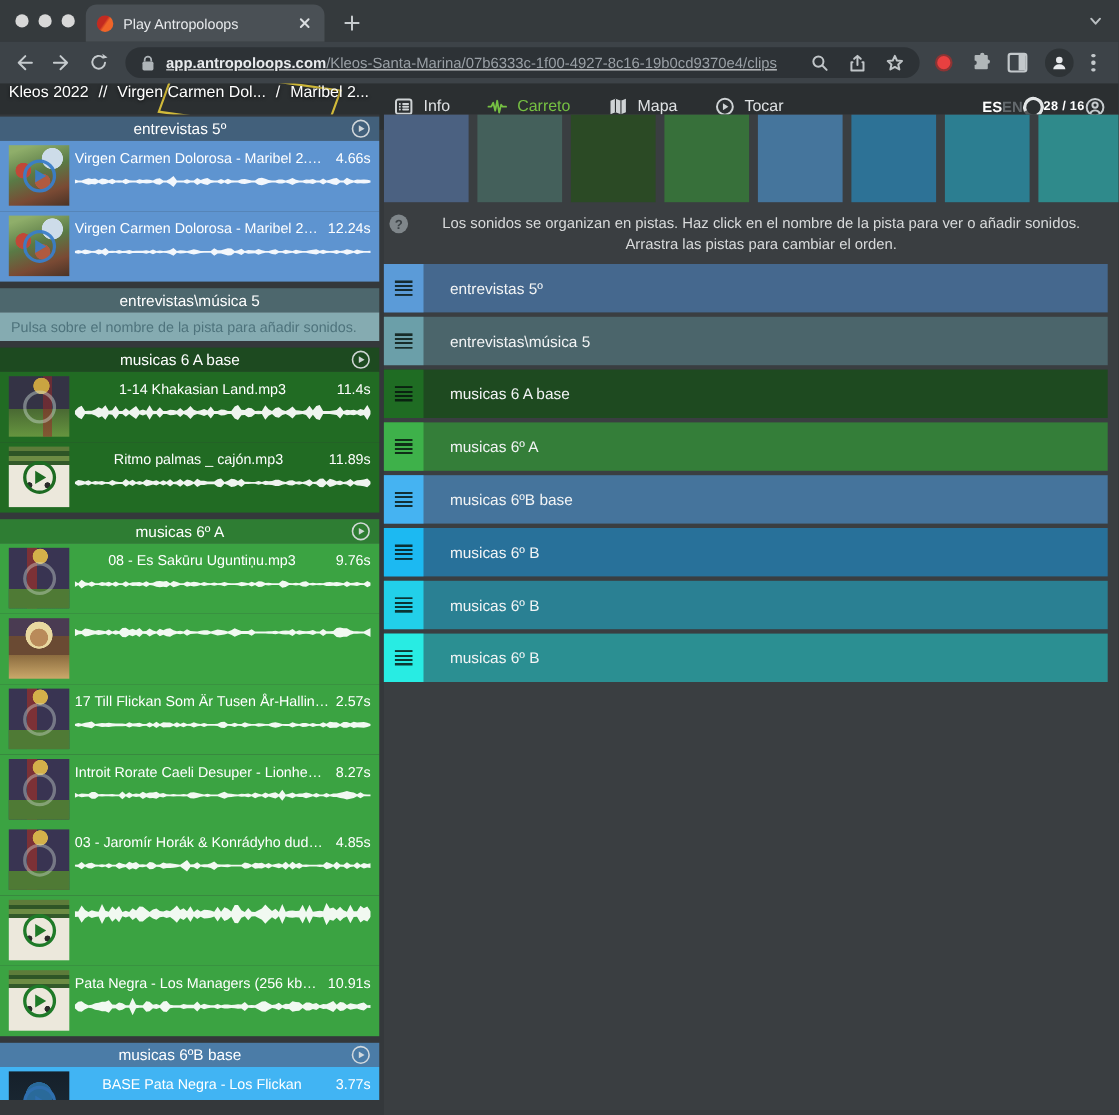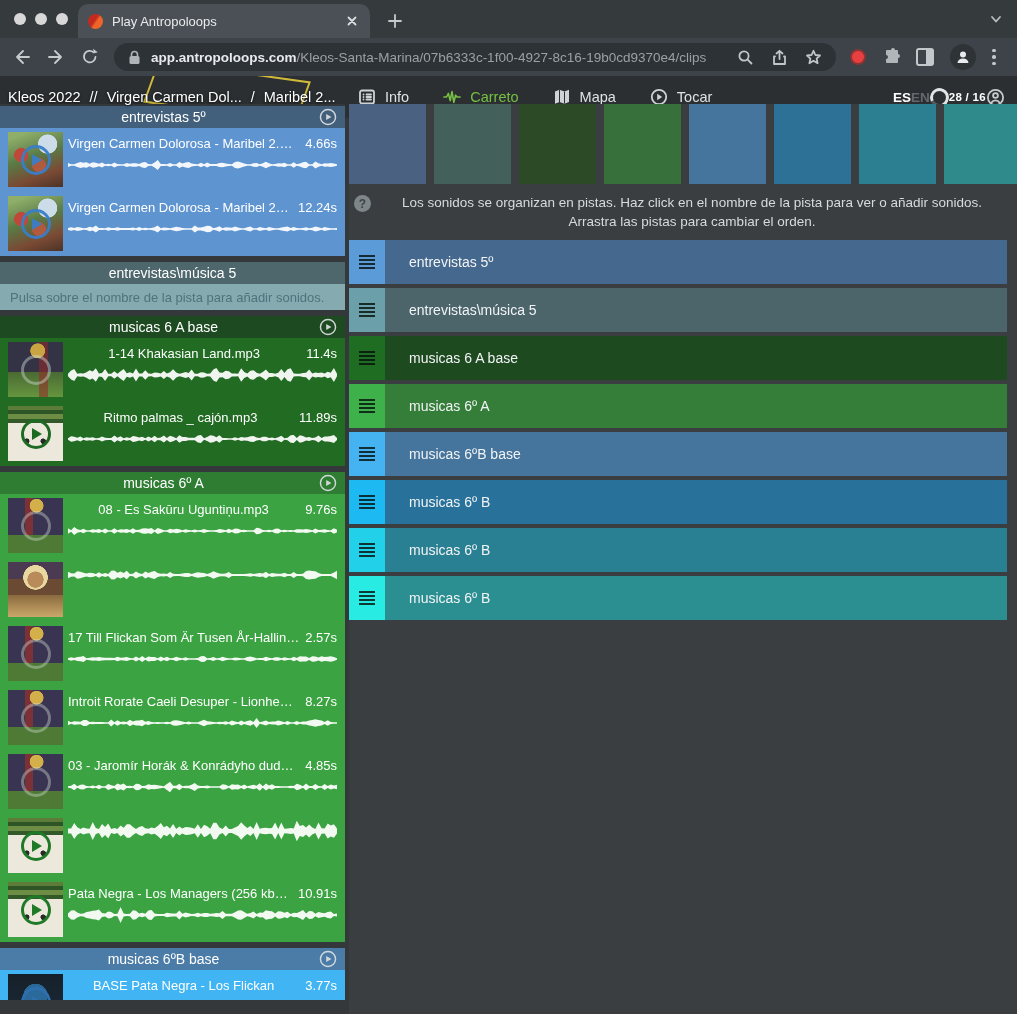--- a/index.html
+++ b/index.html
@@ -5,54 +5,54 @@
   html,body{margin:0;padding:0;}
   body{width:1017px;height:1014px;overflow:hidden;background:#34383b;
        font-family:"Liberation Sans","DejaVu Sans",sans-serif;
        -webkit-font-smoothing:antialiased;}
   .stage{position:relative;width:1017px;height:1014px;}
 
   
   .tabstrip{position:absolute;left:0;top:0;width:100%;height:38px;background:#353a3d;display:flex;align-items:flex-end;}
   .lights{position:absolute;left:14px;top:13px;display:flex;gap:9px;}
   .light{width:12px;height:12px;border-radius:50%;background:#d8d8d8;}
-  .tab{position:relative;margin-left:78px;width:292px;height:34px;background:#4a5055;border-radius:10px 10px 0 0;
+  .tab{position:relative;margin-left:78px;width:217px;height:34px;background:#4a5055;border-radius:10px 10px 0 0;
        display:flex;align-items:center;padding:0 10px;box-sizing:border-box;}
   .favicon{width:15px;height:15px;border-radius:50%;background:linear-gradient(125deg,#c22a20 44%,#ef6428 56%);margin-right:9px;flex:none;}
   .tab-title{font-size:13px;color:#e8eaed;flex:1;white-space:nowrap;overflow:hidden;}
   .tab-close{flex:none;width:16px;height:16px;color:#dadde0;}
   .newtab{margin-left:16px;margin-bottom:8px;width:18px;height:18px;color:#c6cbce;}
   .strip-chevron{position:absolute;right:14px;top:12px;width:14px;height:14px;color:#b9bec1;}
   .icon-stroke{fill:none;stroke:currentColor;stroke-width:1.8;stroke-linecap:round;stroke-linejoin:round;}
 
   .toolbar{position:absolute;left:0;top:38px;width:100%;height:38px;background:#3d4348;display:flex;align-items:center;padding:0 12px;box-sizing:border-box;}
   .tbtn{width:20px;height:20px;color:#c6cbce;flex:none;margin-right:14px;}
   .omnibox{flex:1;height:28px;background:#2d3236;border-radius:14px;display:flex;align-items:center;padding:0 14px;box-sizing:border-box;margin-right:14px;max-width:722px;}
   .lock{width:13px;height:15px;color:#aeb4b8;flex:none;margin-right:10px;}
-  .url{flex:1;font-size:13.5px;color:#e8eaed;white-space:nowrap;overflow:hidden;}
+  .url{flex:1;font-size:13.5px;color:#e8eaed;white-space:nowrap;overflow:hidden;text-decoration:underline;}
   .url .path{color:#9aa0a6;}
   .obtn{width:17px;height:17px;color:#c0c5c8;flex:none;margin-left:17px;}
   .rec{width:12px;height:12px;border-radius:50%;background:#e84040;border:2.5px solid #8c3434;flex:none;margin-right:16px;}
   .split{width:14px;height:14px;border:2px solid #c3c8cb;border-radius:3px;position:relative;flex:none;margin-right:16px;}
   .split::after{content:"";position:absolute;right:0;top:0;bottom:0;width:6px;background:#c3c8cb;}
   .avatar{width:26px;height:26px;border-radius:50%;background:#2e3336;color:#e8eaed;flex:none;margin-right:14px;display:flex;align-items:center;justify-content:center;}
   .kebab{display:flex;flex-direction:column;gap:3px;flex:none;padding:2px;}
   .kebab i{width:3.5px;height:3.5px;border-radius:50%;background:#c3c8cb;}
 
   
   .appheader{position:absolute;left:0;top:76px;width:100%;height:42px;background:#2b2f31;}
   .cover{position:absolute;left:0;top:0;width:345px;height:42px;overflow:hidden;
      background:
        radial-gradient(circle at 200px 34px,#ecc431 0 4px,rgba(236,196,49,.0) 5px),
        radial-gradient(circle at 289px 38px,#2e8f86 0 5px,rgba(46,143,134,0) 6px),
        linear-gradient(97deg,#27331f 0 70px,#3d4c30 70px 105px,#55603c 105px 125px,rgba(0,0,0,0) 125px),
        repeating-linear-gradient(63deg,#a37a5e 0 7px,#c09a79 7px 13px,#8d6d55 13px 19px,#b8917０ 19px 24px),
        #a08060;}
   .cover::after{content:"";position:absolute;left:150px;top:-6px;width:150px;height:40px;border:2px solid rgba(238,210,60,.85);transform:rotate(8deg) skewX(-12deg);}
-  .crumbs{position:absolute;left:8px;top:0;height:42px;display:flex;align-items:center;gap:9px;z-index:3;
+  .crumbs{position:absolute;left:8px;top:0;height:42px;display:flex;gap:9px;z-index:3;
           font-size:14.5px;color:#fff;text-shadow:0 1px 3px rgba(0,0,0,.75);white-space:nowrap;}
   .appnav{position:absolute;left:358px;top:0;height:42px;display:flex;align-items:center;gap:34px;}
   .navitem{display:flex;align-items:center;gap:9px;font-size:14.5px;color:#dfe2e4;cursor:pointer;}
   .navitem .nicon{width:18px;height:18px;color:#cfd3d5;}
   .navitem.active{color:#76c043;}
   .navitem.active .nicon{color:#76c043;}
   .hright{position:absolute;right:12px;top:0;height:42px;display:flex;align-items:center;}
   .lang{font-size:13.5px;font-weight:700;}
   .lang.es{color:#fff;}
   .lang.en{color:#63696d;}

